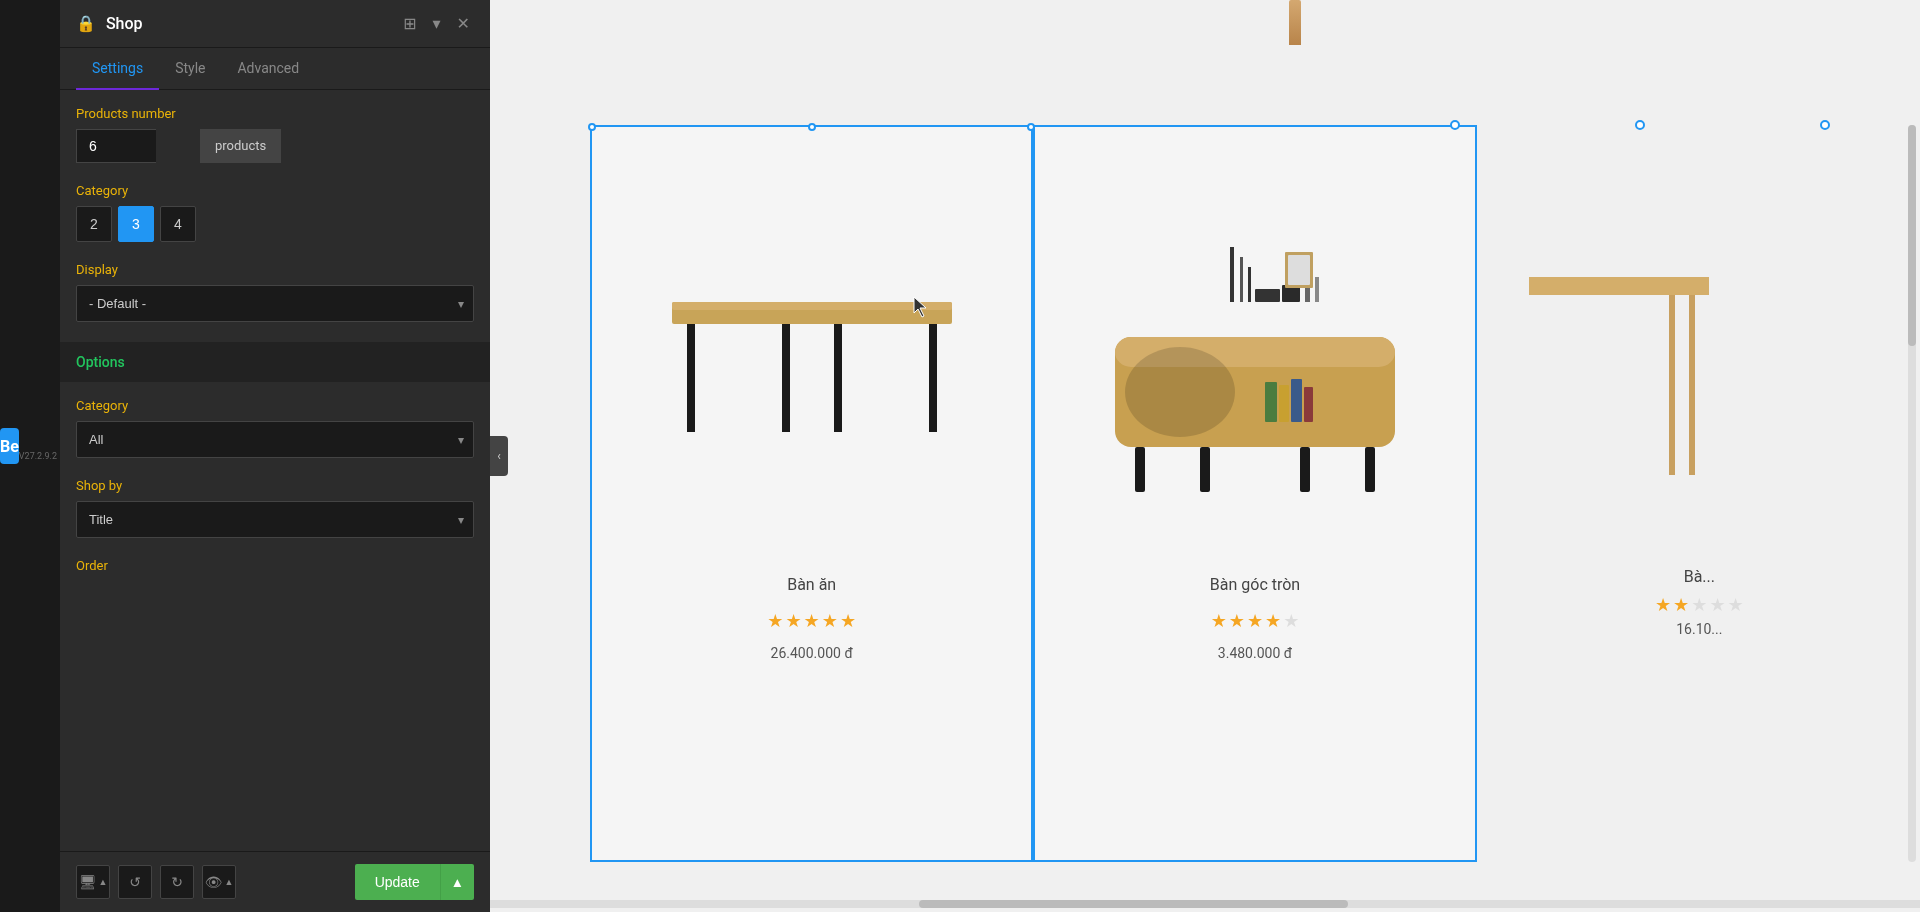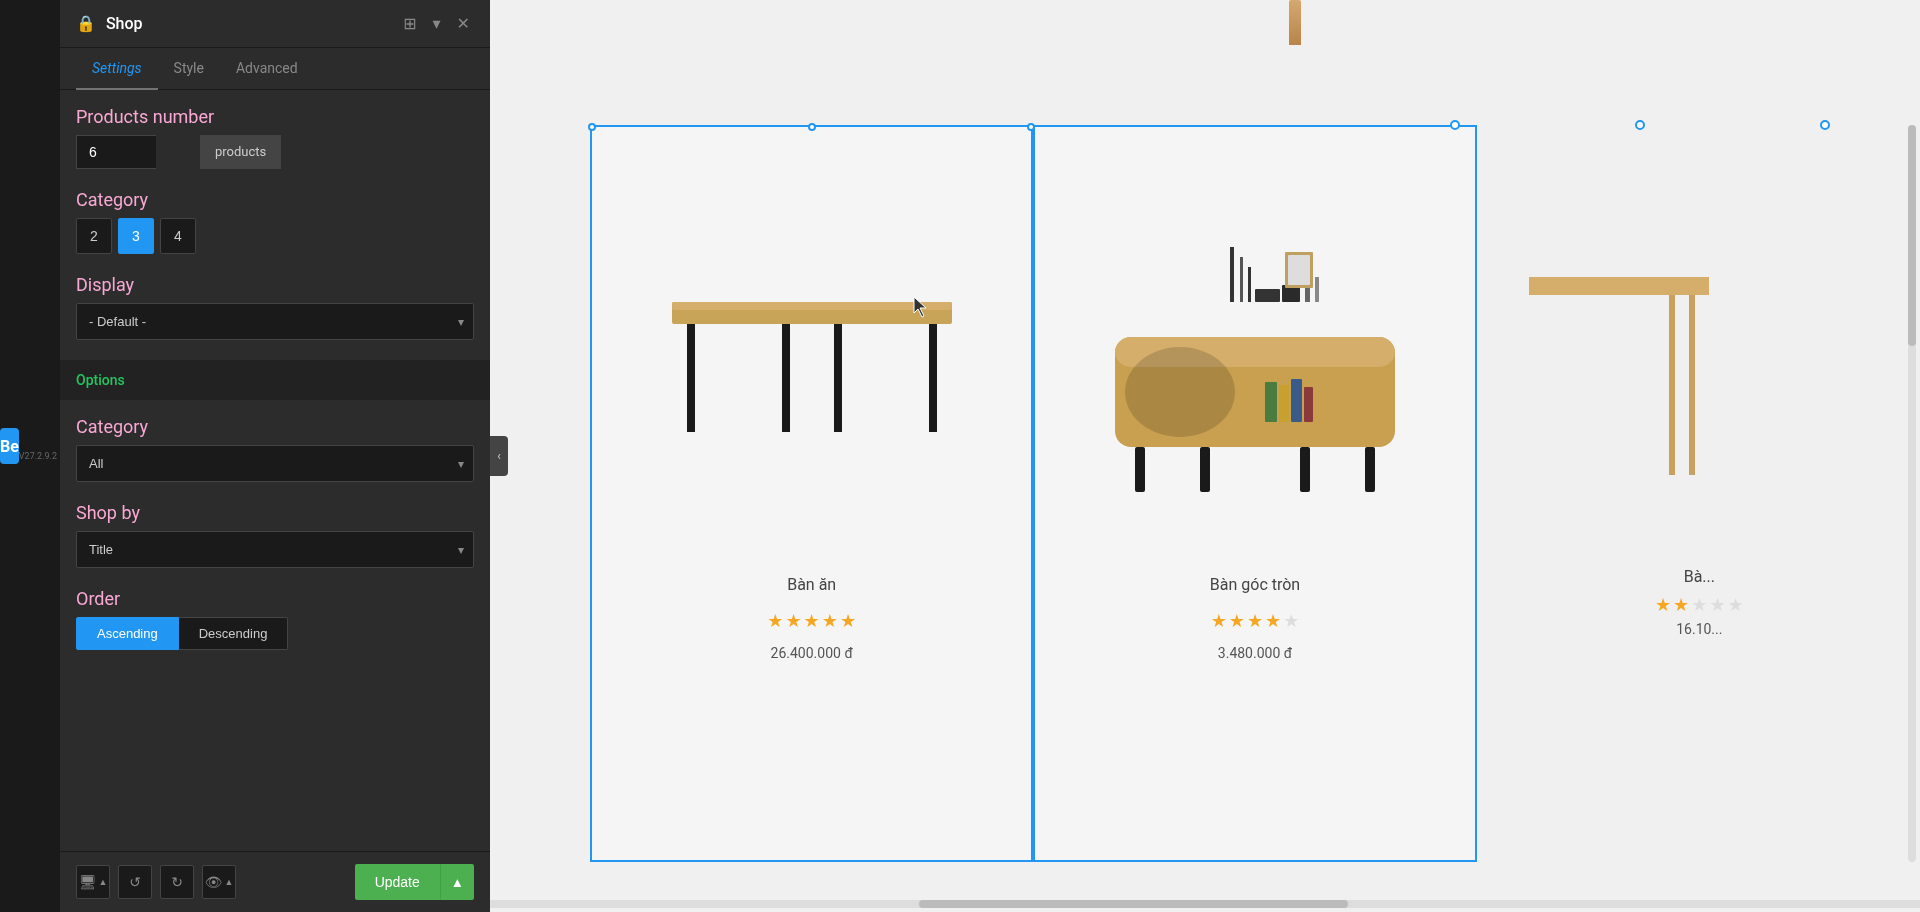--- a/index.html
+++ b/index.html
@@ -108,41 +108,40 @@
     .tab {
       padding: 12px 16px;
       color: #888;
       font-size: 14px;
       cursor: pointer;
       border-bottom: 2px solid transparent;
       margin-bottom: -1px;
     }
     .tab.active {
       color: #2196F3;
-      border-bottom: 2px solid #737373;
-      font-style: italic;
+      border-bottom: 2px solid #6d28d9;
     }
 
     
     .panel-content {
       flex: 1;
       overflow-y: auto;
       padding: 16px;
     }
     .panel-content::-webkit-scrollbar { width: 4px; }
     .panel-content::-webkit-scrollbar-track { background: #2c2c2c; }
     .panel-content::-webkit-scrollbar-thumb { background: #555; border-radius: 2px; }
 
     
     .form-section {
       margin-bottom: 20px;
     }
     .form-label {
-      color: #f9a8d4;
-      font-size: 18px;
+      color: #eab308;
+      font-size: 13px;
       margin-bottom: 8px;
       display: block;
     }
 
     
     .input-group {
       display: flex;
       gap: 0;
     }
     .input-number {
@@ -490,24 +489,20 @@
       <div class="select-wrapper">
         <select class="select-input">
           <option>Title</option>
         </select>
         <span class="select-arrow">▾</span>
       </div>
     </div>
 
     <div class="form-section">
       <label class="form-label">Order</label>
-      <div class="order-group">
-        <button class="order-btn active">Ascending</button>
-        <button class="order-btn">Descending</button>
-      </div>
     </div>
 
   </div>
 
   <div class="panel-footer">
     <div class="footer-left">
       <div class="footer-icon-btn">
         <span>🖥</span>
         <span class="chevron">▲</span>
       </div>

